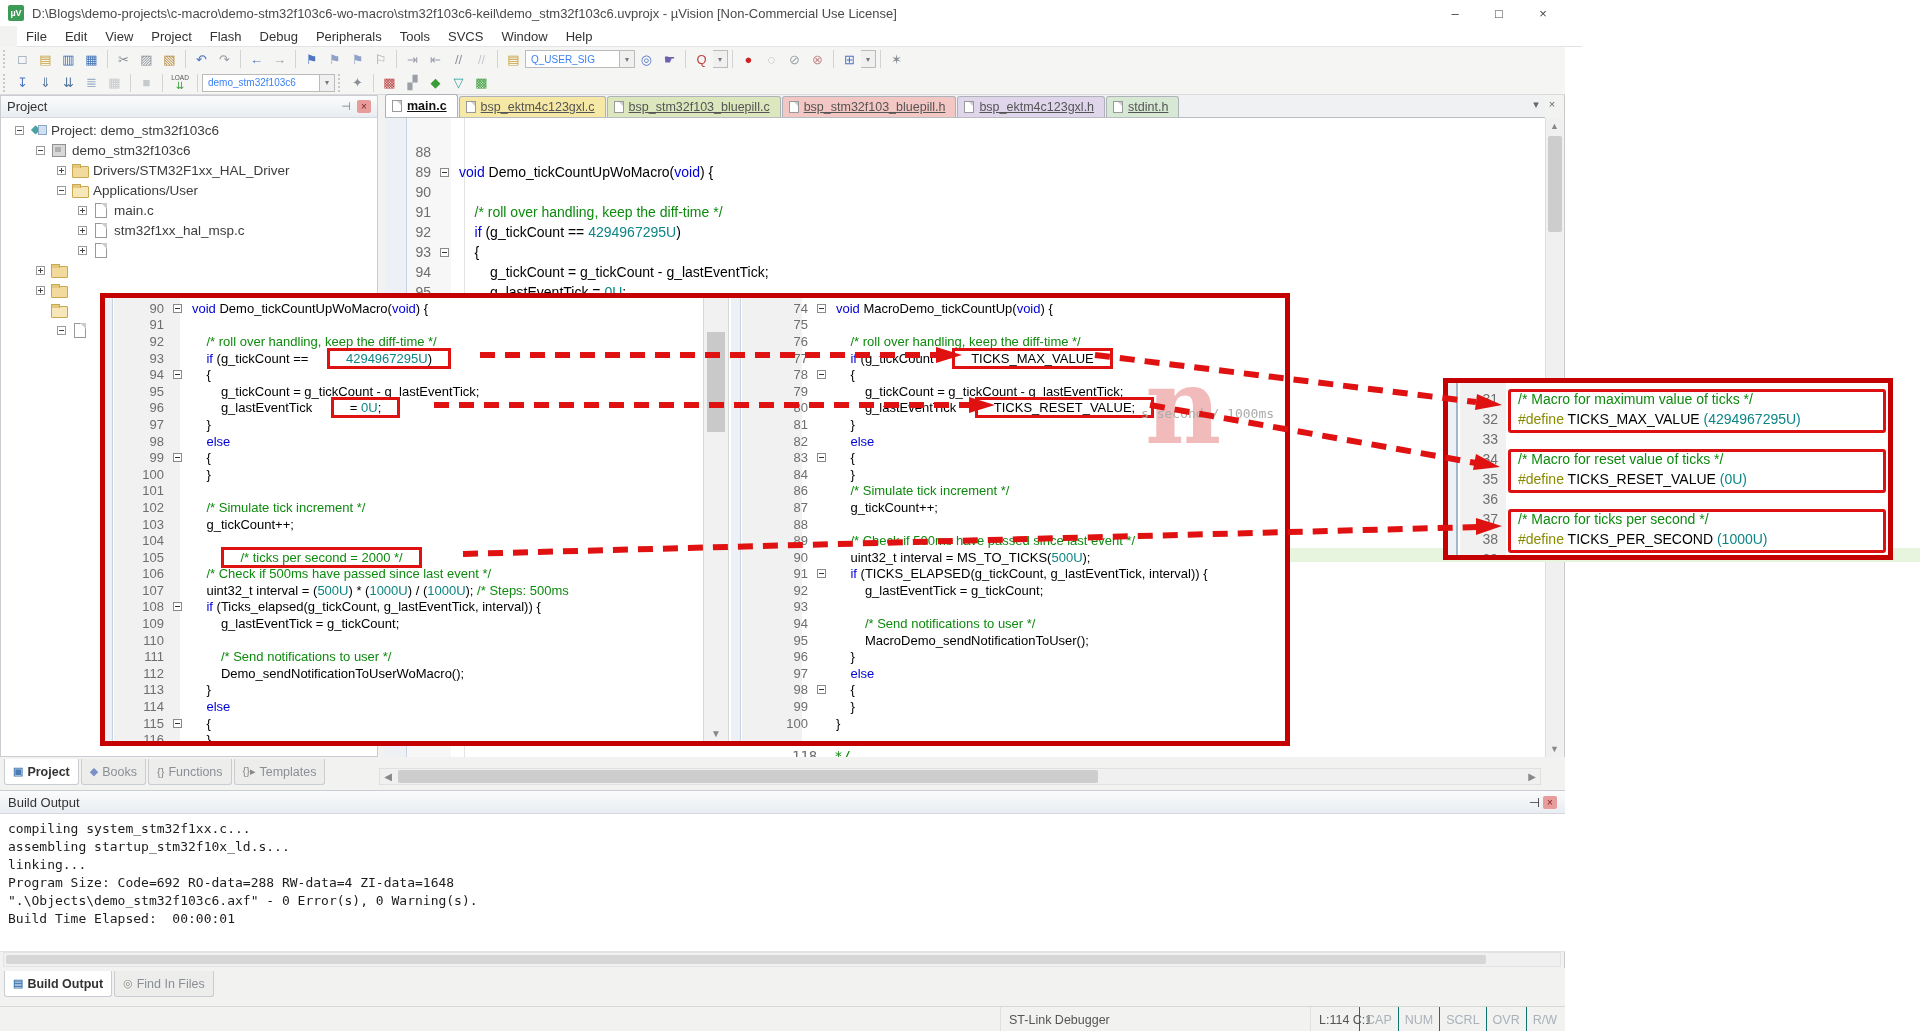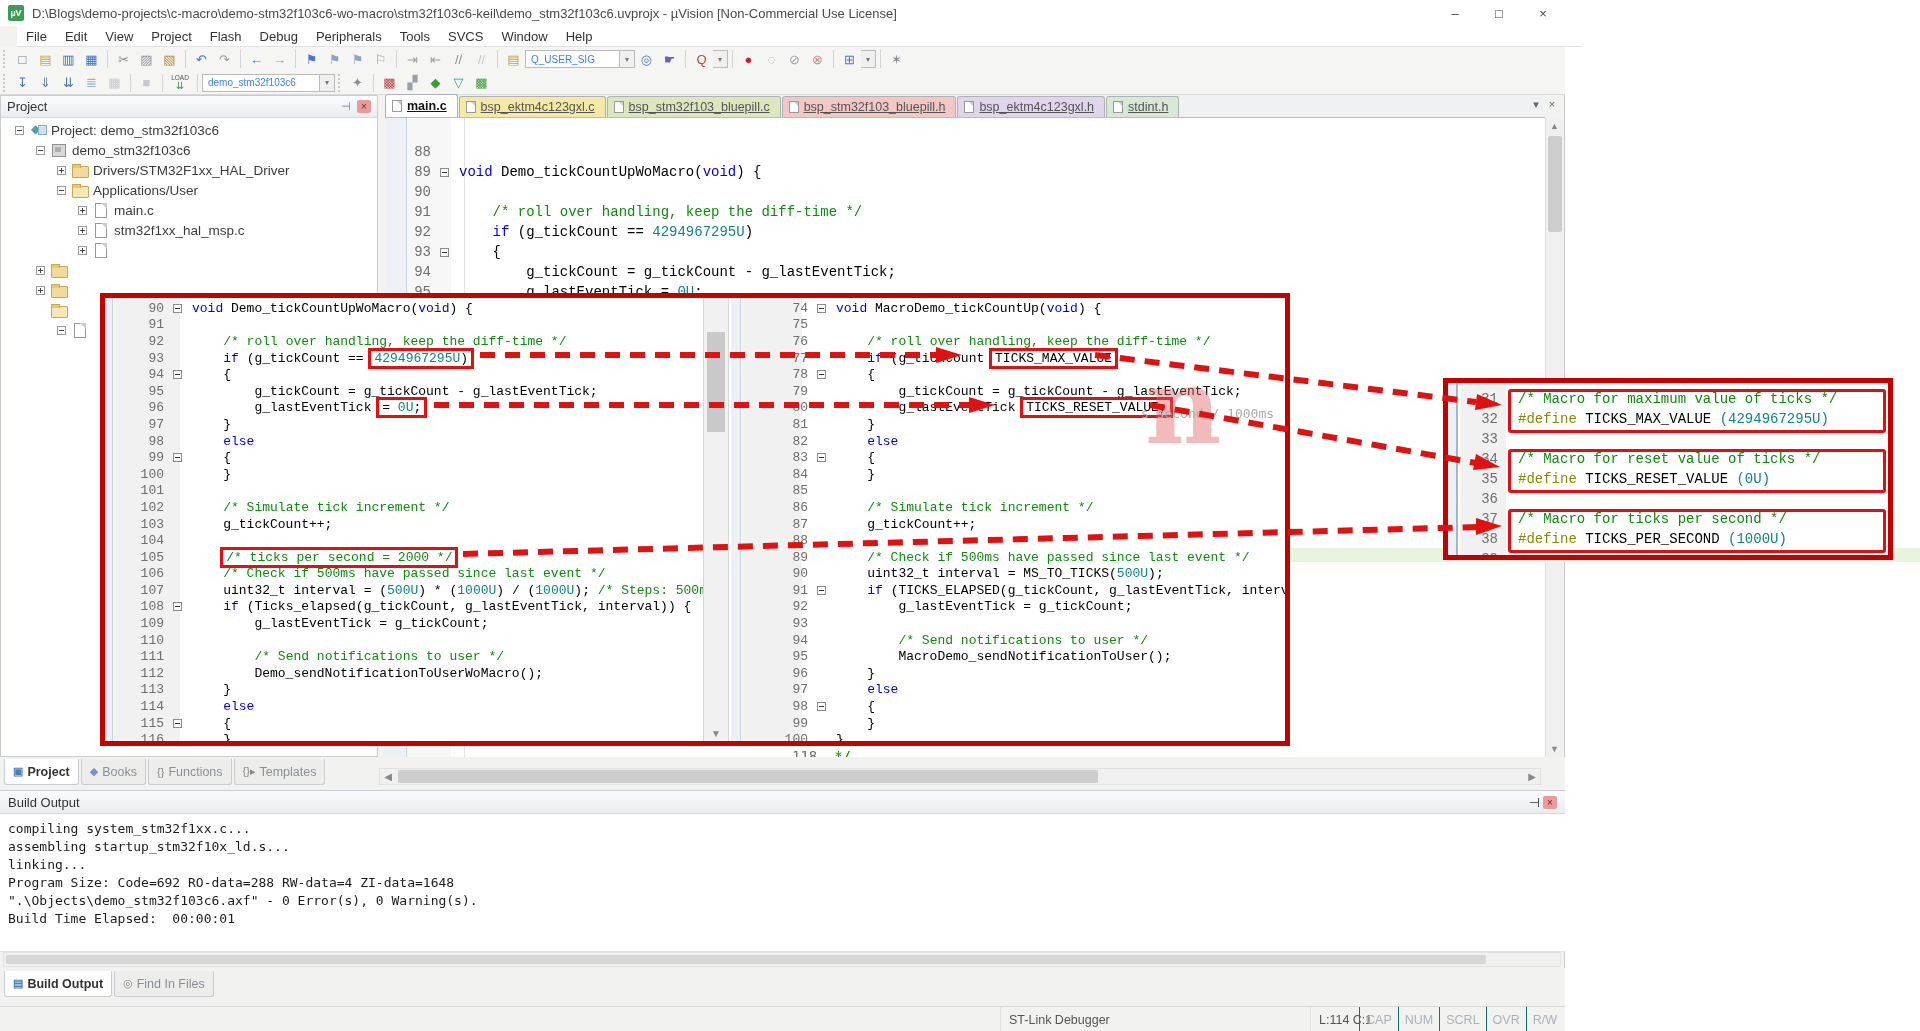--- a/index.html
+++ b/index.html
@@ -64,29 +64,29 @@
   .etab.active{height:23px;background:#fff;color:#111;font-weight:bold;text-decoration:underline;}
   .edtabctl{position:absolute;left:1528px;top:98px;display:flex;color:#666;font-size:11px;}
   .edtabctl span{width:16px;text-align:center;}
 
   .editor{position:absolute;left:385px;top:118px;width:1160px;height:639px;background:#fff;overflow:hidden;}
   .edmargin{position:absolute;left:0;top:0;width:22px;height:100%;background:#EDF1F6;border-right:1px solid #C6D3E2;}
   .edgutter{position:absolute;left:22px;top:0;width:44px;height:100%;background:#F7F7F7;}
   .edfold{position:absolute;left:66px;top:0;width:14px;height:100%;border-right:1px solid #E4E4E4;}
 
   
-  .codewrap{position:absolute;font-family:Liberation Mono, monospace;}
+  .codewrap{position:absolute;font-family:Liberation Sans, sans-serif;}
   .cl{display:flex;align-items:center;height:var(--lh);white-space:pre;}
   .ln{flex:0 0 var(--lnw);text-align:right;padding-right:6px;color:#6e6e6e;}
   .fs{flex:0 0 var(--fw);display:flex;justify-content:center;}
   .fb{display:inline-block;width:9px;height:9px;border:1px solid #8a8a8a;background:#fff;position:relative;}
   .fb::before{content:"";position:absolute;left:1px;right:1px;top:3px;height:1px;background:#333;}
   .ct{padding-left:8px;white-space:pre;}
   .s-p{color:#000;} .s-k{color:#0000D8;} .s-c{color:#0E8A0E;} .s-n2{color:#0E8585;} .s-d{color:#8A8A00;}
-  .cbox{outline:3px solid #E01111;padding:0 3px;margin:0 0;}
+  .cbox{outline:3px solid #E01111;padding:0 16px;margin:0 18px;}
 
   #main-code{left:0;top:0;width:1160px;font-size:14px;--lh:20px;--lnw:30px;--fw:14px;padding:24px 0 0 22px;}
   .linefrag{position:absolute;left:407px;top:630px;font-family:"DejaVu Sans Mono","Liberation Mono",monospace;font-size:14px;color:#6e6e6e;}
 
   .vscroll{position:absolute;left:1545px;top:118px;width:18px;height:639px;background:#F0F0F0;border-left:1px solid #DDD;}
   .vs-btn{height:16px;display:flex;align-items:center;justify-content:center;font-size:9px;color:#888;}
   .vs-thumb{position:absolute;left:2px;top:18px;width:14px;height:96px;background:#CDCDCD;border-radius:2px;}
   .vs-bottom{position:absolute;bottom:0;left:0;right:0;}
 
   .hscrollrow{position:absolute;left:378px;top:757px;width:1187px;height:33px;background:#F2F2F1;}
@@ -464,21 +464,20 @@
           <div class="cl"><span class="ln">75</span><span class="fs"></span><span class="ct"></span></div>
           <div class="cl"><span class="ln">76</span><span class="fs"></span><span class="ct"><span class="s-p">    </span><span class="s-c">/* roll over handling, keep the diff-time */</span></span></div>
           <div class="cl"><span class="ln">77</span><span class="fs"></span><span class="ct"><span class="s-p">    </span><span class="s-k">if</span><span class="s-p"> (g_tickCount </span><span class="cbox"><span class="s-p">TICKS_MAX_VALUE</span></span></span></div>
           <div class="cl"><span class="ln">78</span><span class="fs"><span class="fb"></span></span><span class="ct"><span class="s-p">    {</span></span></div>
           <div class="cl"><span class="ln">79</span><span class="fs"></span><span class="ct"><span class="s-p">        g_tickCount = g_tickCount - g_lastEventTick;</span></span></div>
           <div class="cl"><span class="ln">80</span><span class="fs"></span><span class="ct"><span class="s-p">        g_lastEventTick </span><span class="cbox"><span class="s-p">TICKS_RESET_VALUE;</span></span></span></div>
           <div class="cl"><span class="ln">81</span><span class="fs"></span><span class="ct"><span class="s-p">    }</span></span></div>
           <div class="cl"><span class="ln">82</span><span class="fs"></span><span class="ct"><span class="s-p">    </span><span class="s-k">else</span></span></div>
           <div class="cl"><span class="ln">83</span><span class="fs"><span class="fb"></span></span><span class="ct"><span class="s-p">    {</span></span></div>
           <div class="cl"><span class="ln">84</span><span class="fs"></span><span class="ct"><span class="s-p">    }</span></span></div>
-          <div class="cl"><span class="ln">85</span><span class="fs"></span><span class="ct"></span></div>
           <div class="cl"><span class="ln">86</span><span class="fs"></span><span class="ct"><span class="s-p">    </span><span class="s-c">/* Simulate tick increment */</span></span></div>
           <div class="cl"><span class="ln">87</span><span class="fs"></span><span class="ct"><span class="s-p">    g_tickCount++;</span></span></div>
           <div class="cl"><span class="ln">88</span><span class="fs"></span><span class="ct"></span></div>
           <div class="cl"><span class="ln">89</span><span class="fs"></span><span class="ct"><span class="s-p">    </span><span class="s-c">/* Check if 500ms have passed since last event */</span></span></div>
           <div class="cl"><span class="ln">90</span><span class="fs"></span><span class="ct"><span class="s-p">    uint32_t interval = MS_TO_TICKS(</span><span class="s-n2">500U</span><span class="s-p">);</span></span></div>
           <div class="cl"><span class="ln">91</span><span class="fs"><span class="fb"></span></span><span class="ct"><span class="s-p">    </span><span class="s-k">if</span><span class="s-p"> (TICKS_ELAPSED(g_tickCount, g_lastEventTick, interval)) {</span></span></div>
           <div class="cl"><span class="ln">92</span><span class="fs"></span><span class="ct"><span class="s-p">        g_lastEventTick = g_tickCount;</span></span></div>
           <div class="cl"><span class="ln">93</span><span class="fs"></span><span class="ct"></span></div>
           <div class="cl"><span class="ln">94</span><span class="fs"></span><span class="ct"><span class="s-p">        </span><span class="s-c">/* Send notifications to user */</span></span></div>
           <div class="cl"><span class="ln">95</span><span class="fs"></span><span class="ct"><span class="s-p">        MacroDemo_sendNotificationToUser();</span></span></div>

